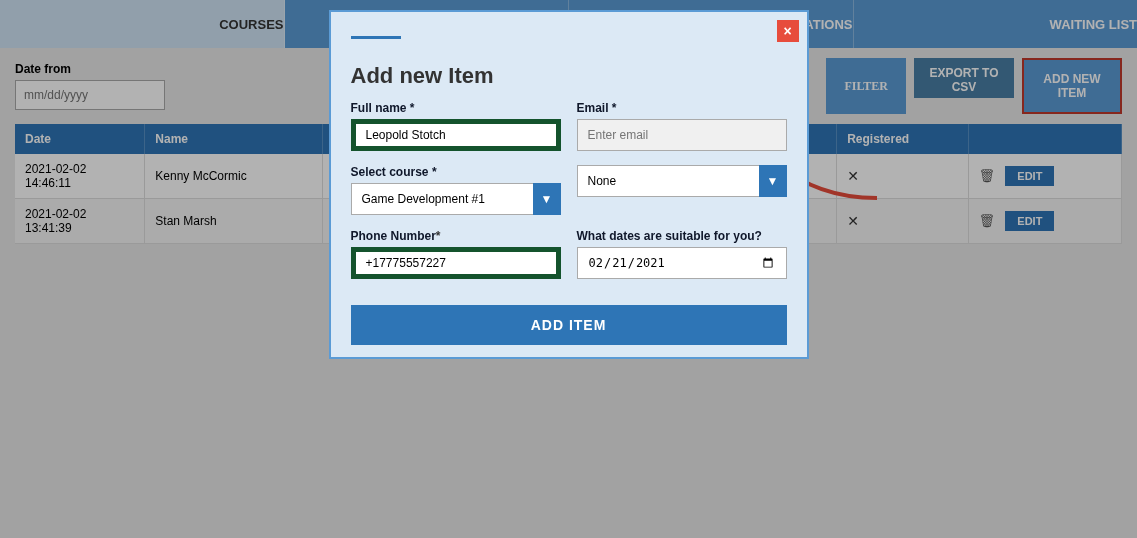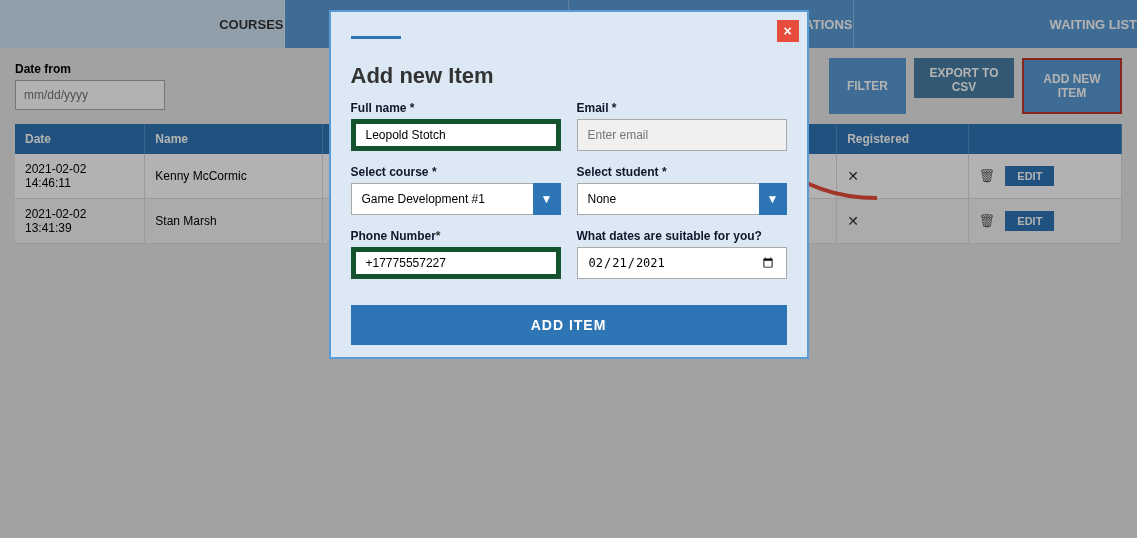--- a/index.html
+++ b/index.html
@@ -76,20 +76,21 @@
     }
     .btn-filter {
       background: #5b9bd5;
       color: white;
       border: none;
       padding: 8px 18px;
       font-size: 12px;
       font-weight: bold;
       cursor: pointer;
       height: 56px;
+      font-family: Liberation Serif, serif;
     }
     .btn-export {
       background: #4a7fa5;
       color: white;
       border: none;
       padding: 8px 14px;
       font-size: 12px;
       font-weight: bold;
       cursor: pointer;
       height: 40px;
@@ -462,23 +463,20 @@
             <span>Select course</span> <span>*</span>
           </label>
           <div class="select-wrapper">
             <select class="form-select">
               <option>Game Development #1</option>
             </select>
             <div class="select-arrow">▼</div>
           </div>
         </div>
         <div class="form-group">
-          <label class="form-label">
-            <span>Select student</span> <span>*</span>
-          </label>
           <div class="select-wrapper">
             <select class="form-select">
               <option>None</option>
             </select>
             <div class="select-arrow">▼</div>
           </div>
         </div>
       </div>
 
       <div class="form-row">

